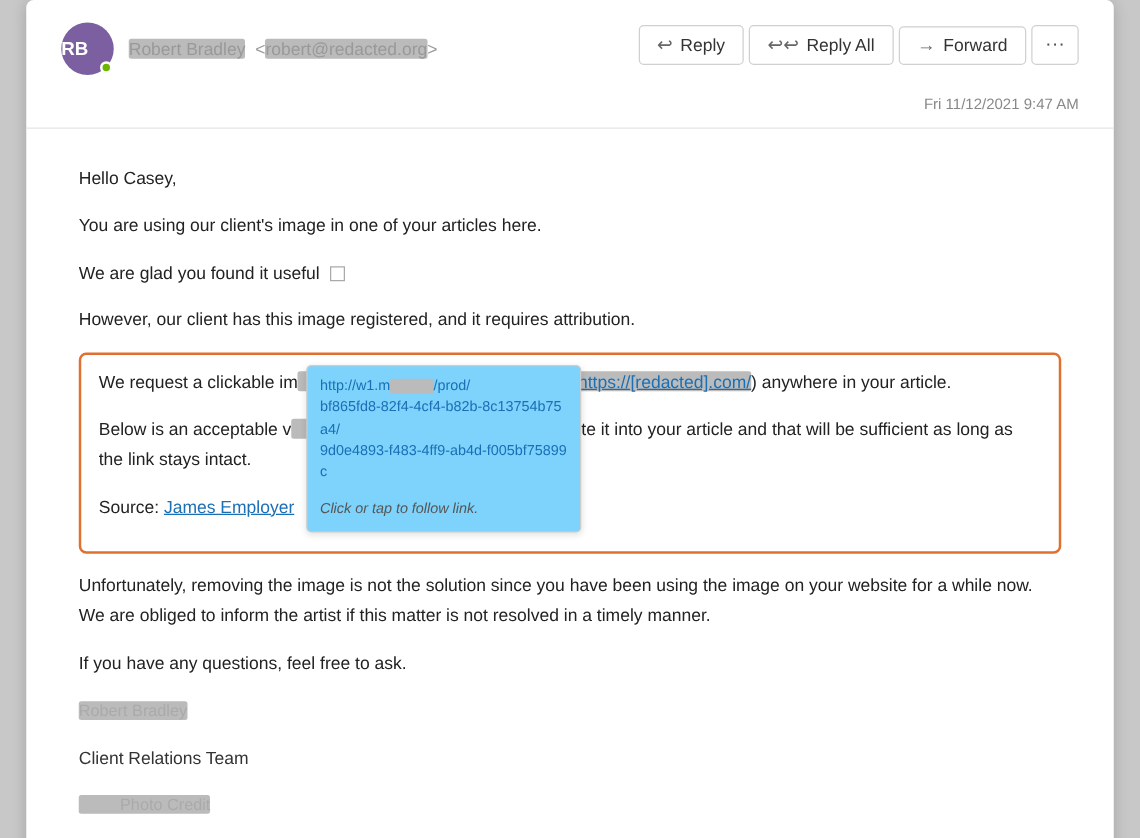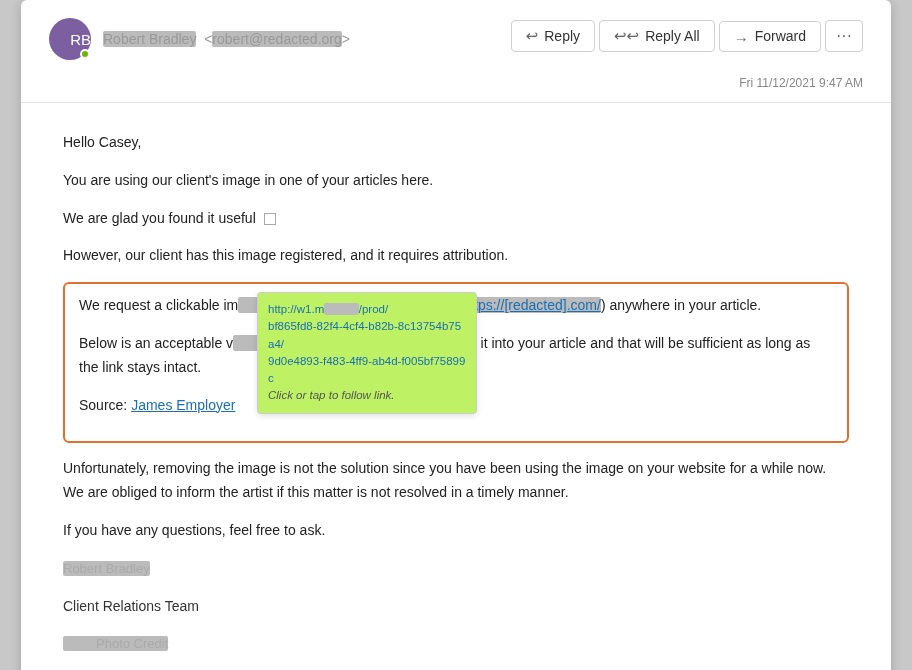--- a/index.html
+++ b/index.html
@@ -40,23 +40,23 @@
       gap: 12px;
     }
     .avatar {
       width: 42px;
       height: 42px;
       border-radius: 50%;
       background: #7b5fa0;
       color: #fff;
       display: flex;
       align-items: center;
-      justify-content: flex-end;
+      justify-content: flex-start;
       font-size: 15px;
-      font-weight: 400;
+      font-weight: 700;
       flex-shrink: 0;
       position: relative;
     }
     .online-dot {
       width: 10px;
       height: 10px;
       background: #6bb700;
       border-radius: 50%;
       position: absolute;
       bottom: 1px;
@@ -161,42 +161,42 @@
       border: 2.5px solid #e07030;
       border-radius: 6px;
       padding: 10px 14px;
       margin-bottom: 14px;
       position: relative;
       background: #fff;
     }
     .tooltip-popup {
       position: absolute;
       top: 8px;
-      left: 192px;
-      background: #bef264;
+      left: 180px;
+      background: #7dd3fc;
       border: 1px solid #ccc;
       border-radius: 4px;
       padding: 8px 10px;
       font-size: 12px;
       color: #333;
       width: 220px;
       z-index: 10;
       box-shadow: 0 2px 6px rgba(0,0,0,0.12);
       line-height: 1.5;
     }
     .tooltip-url {
       color: #1a6fb5;
       word-break: break-all;
       font-size: 11.5px;
     }
     .tooltip-action {
       font-style: italic;
       color: #555;
       font-size: 11.5px;
-      margin-top: 0;
+      margin-top: 12px;
     }
     .blurred-text {
       color: #bbb;
       background: #bbb;
       border-radius: 2px;
       user-select: none;
     }
     .link-text {
       color: #1a6fb5;
       text-decoration: underline;

